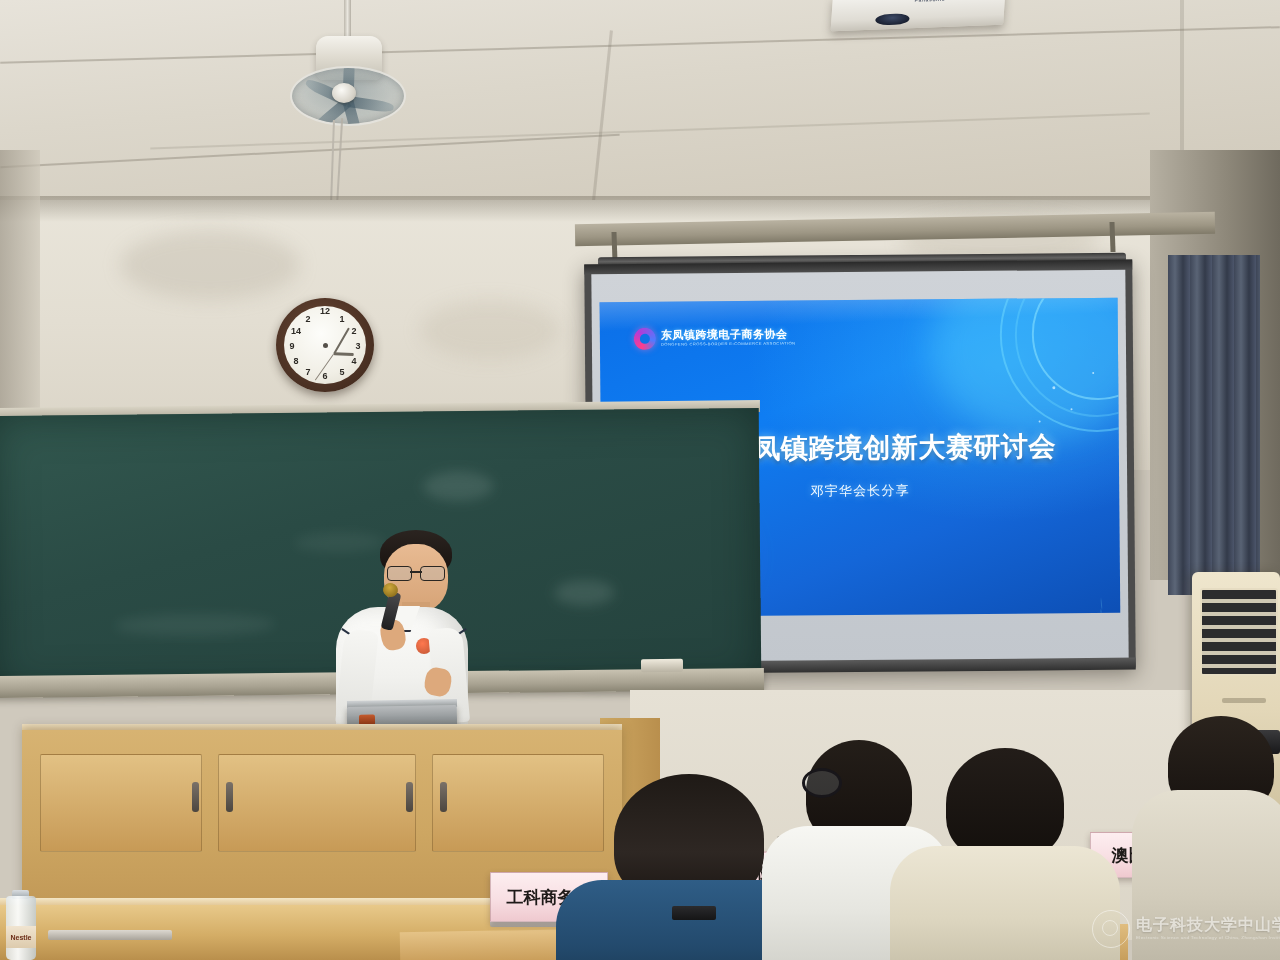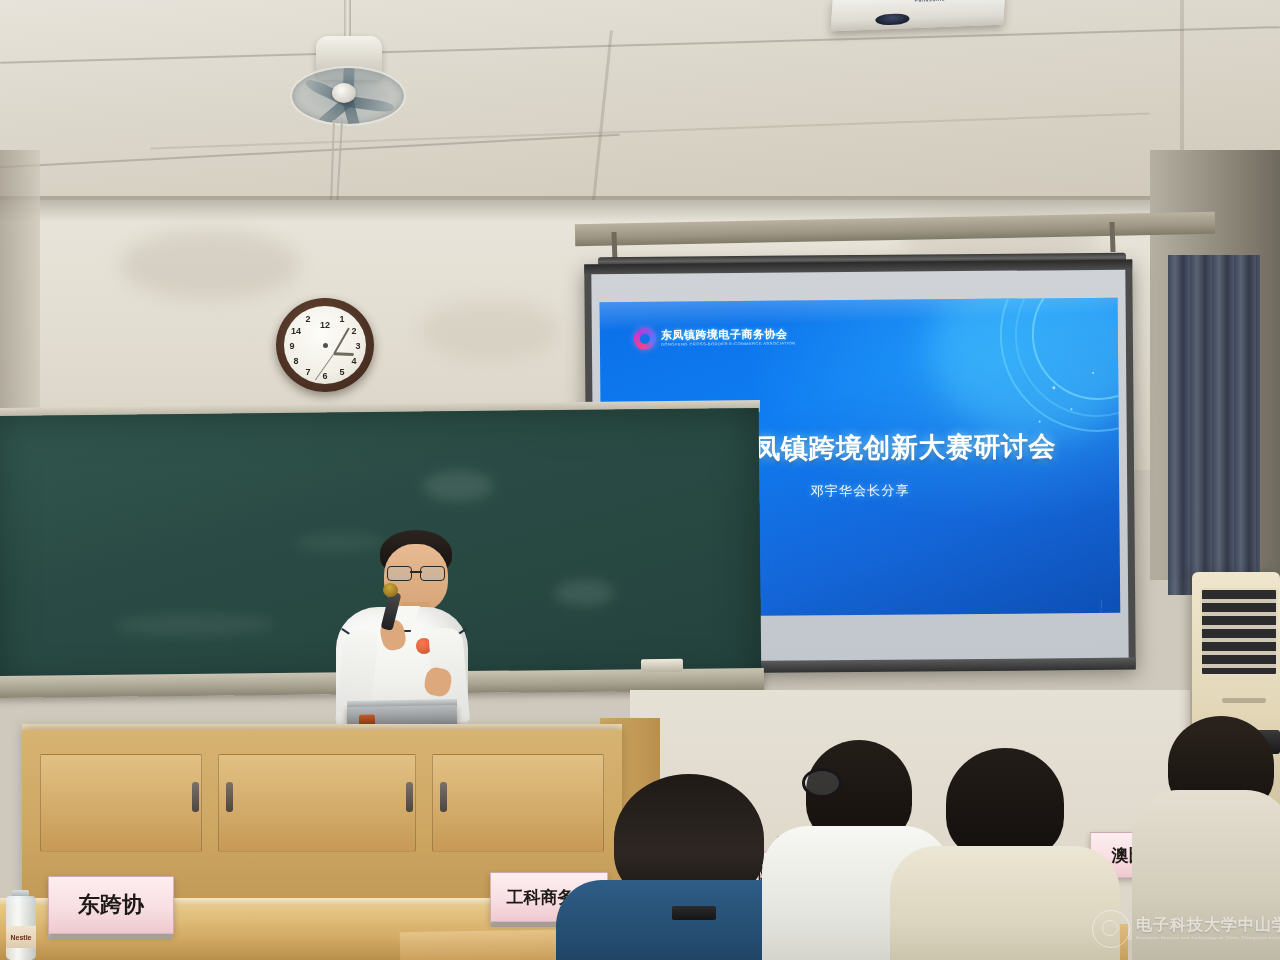--- a/index.html
+++ b/index.html
@@ -541,21 +541,21 @@
     <div class="chalk-smudge" style="left:430px;top:60px;width:70px;height:30px;"></div>
     <div class="chalk-smudge" style="left:560px;top:170px;width:60px;height:26px;"></div>
     <div class="chalk-smudge" style="left:120px;top:200px;width:160px;height:22px;opacity:.6;"></div>
     <div class="chalk-smudge" style="left:300px;top:120px;width:90px;height:20px;opacity:.5;"></div>
   </div>
   <div class="chalk-rail"></div>
   <div class="eraser"></div>
 
   <div class="clock">
     <div class="clock-face">
-      <div class="clock-num" style="left:41px;top:19px;">12</div>
+      <div class="clock-num" style="left:41px;top:5px;">12</div>
       <div class="clock-num" style="left:58px;top:13px;">1</div>
       <div class="clock-num" style="left:70px;top:25px;">2</div>
       <div class="clock-num" style="left:74px;top:40px;">3</div>
       <div class="clock-num" style="left:70px;top:55px;">4</div>
       <div class="clock-num" style="left:58px;top:66px;">5</div>
       <div class="clock-num" style="left:41px;top:70px;">6</div>
       <div class="clock-num" style="left:24px;top:66px;">7</div>
       <div class="clock-num" style="left:12px;top:55px;">8</div>
       <div class="clock-num" style="left:8px;top:40px;">9</div>
       <div class="clock-num" style="left:12px;top:25px;">14</div>
@@ -628,23 +628,20 @@
     <div class="podium-handle" style="left:384px;top:52px;"></div>
     <div class="podium-handle" style="left:418px;top:52px;"></div>
   </div>
 
   <div class="desk-edge"></div>
   <div class="desk-row"></div>
   <div class="desk-mid"></div>
   <div class="desk-right"></div>
 
   <div class="placard-base" style="left:48px;top:930px;width:124px;height:10px;"></div>
-  <div class="placard" style="left:48px;top:876px;width:124px;height:56px;font-size:22px;">
-    <span>东跨协</span>
-  </div>
 
   <div class="placard-base" style="left:490px;top:918px;width:116px;height:9px;"></div>
   <div class="placard" style="left:490px;top:872px;width:116px;height:48px;font-size:17px;">
     <span>工科商务局</span>
   </div>
 
   <div class="placard" style="left:718px;top:852px;width:78px;height:42px;font-size:17px;transform:rotate(-3deg);">
     <span>宝隆</span>
   </div>
 

